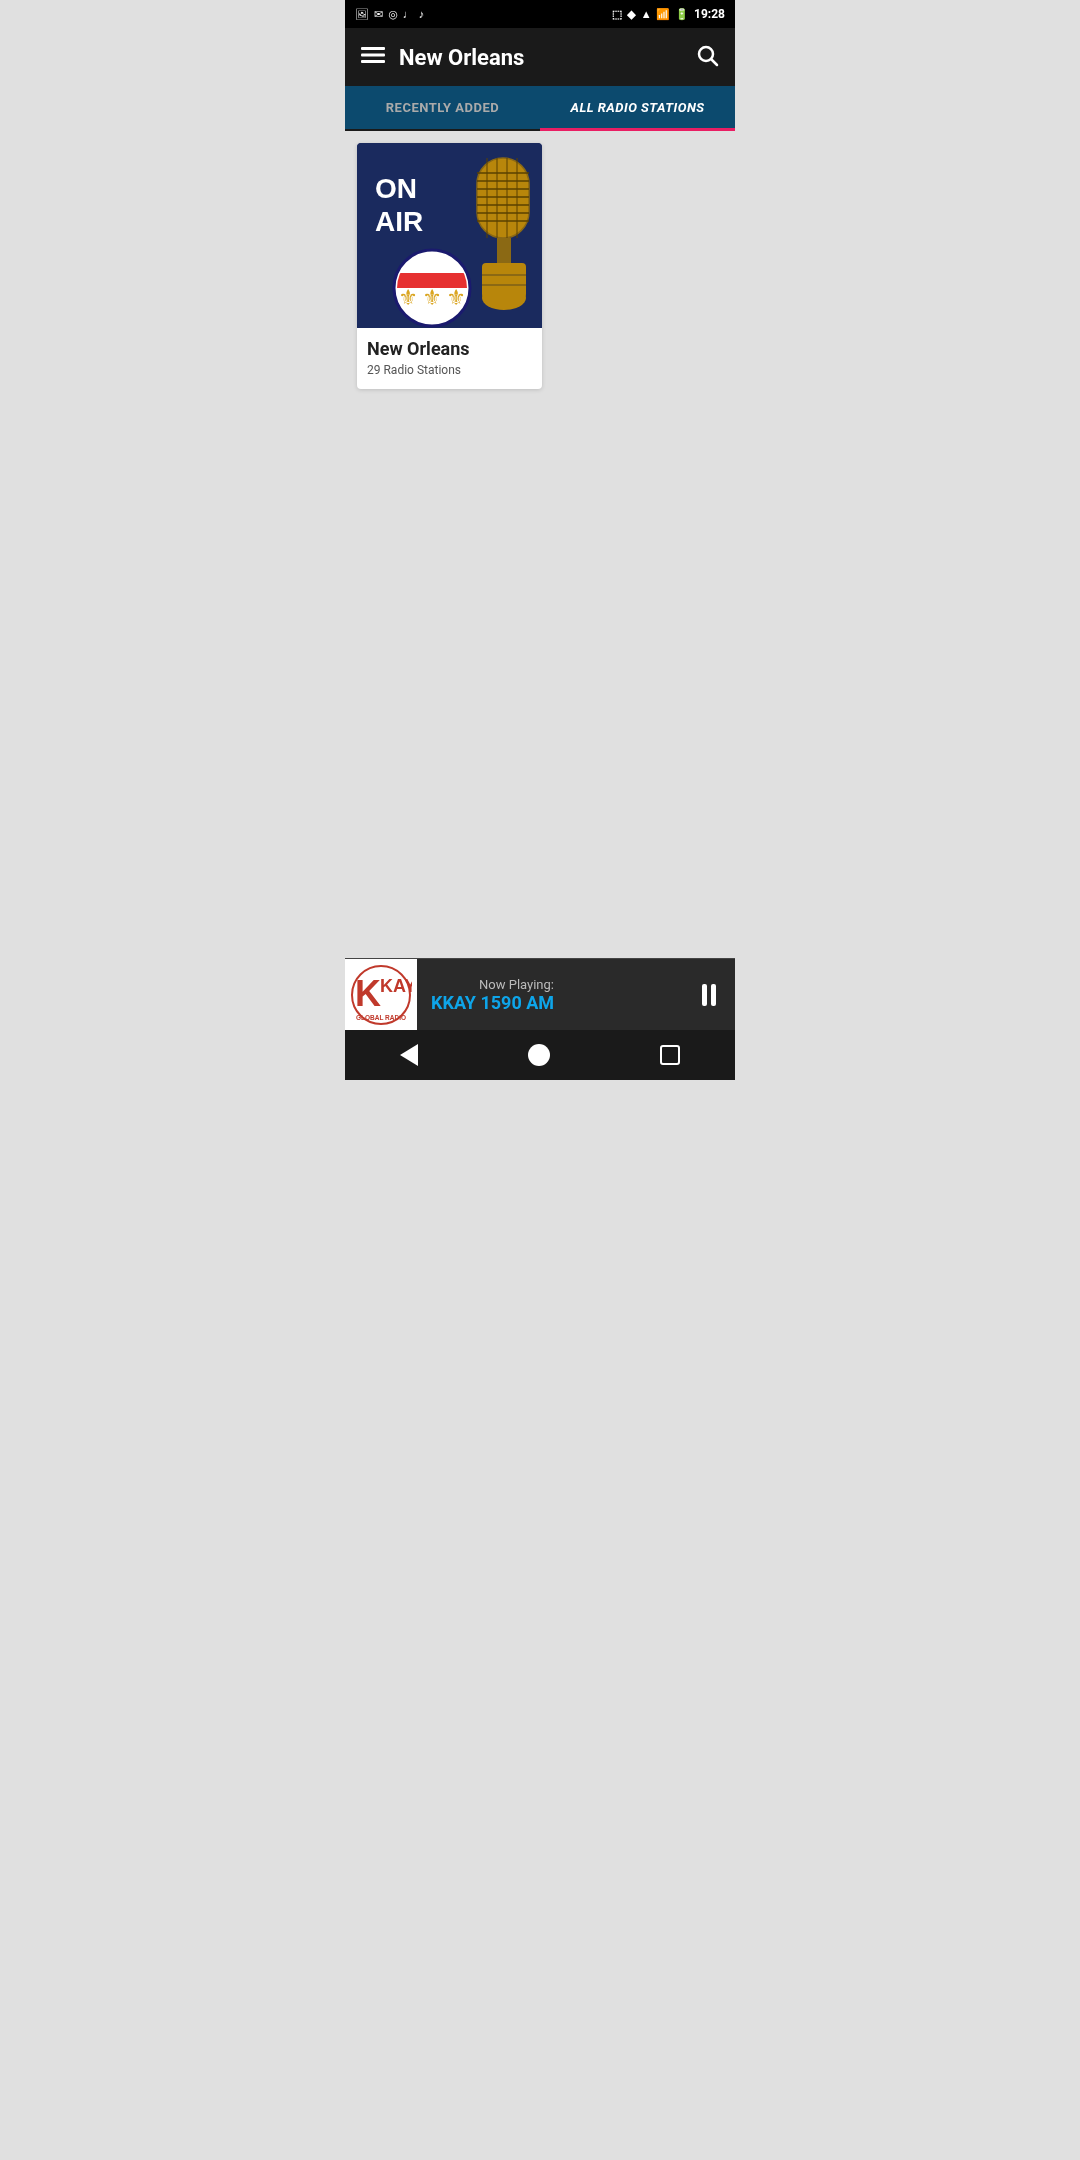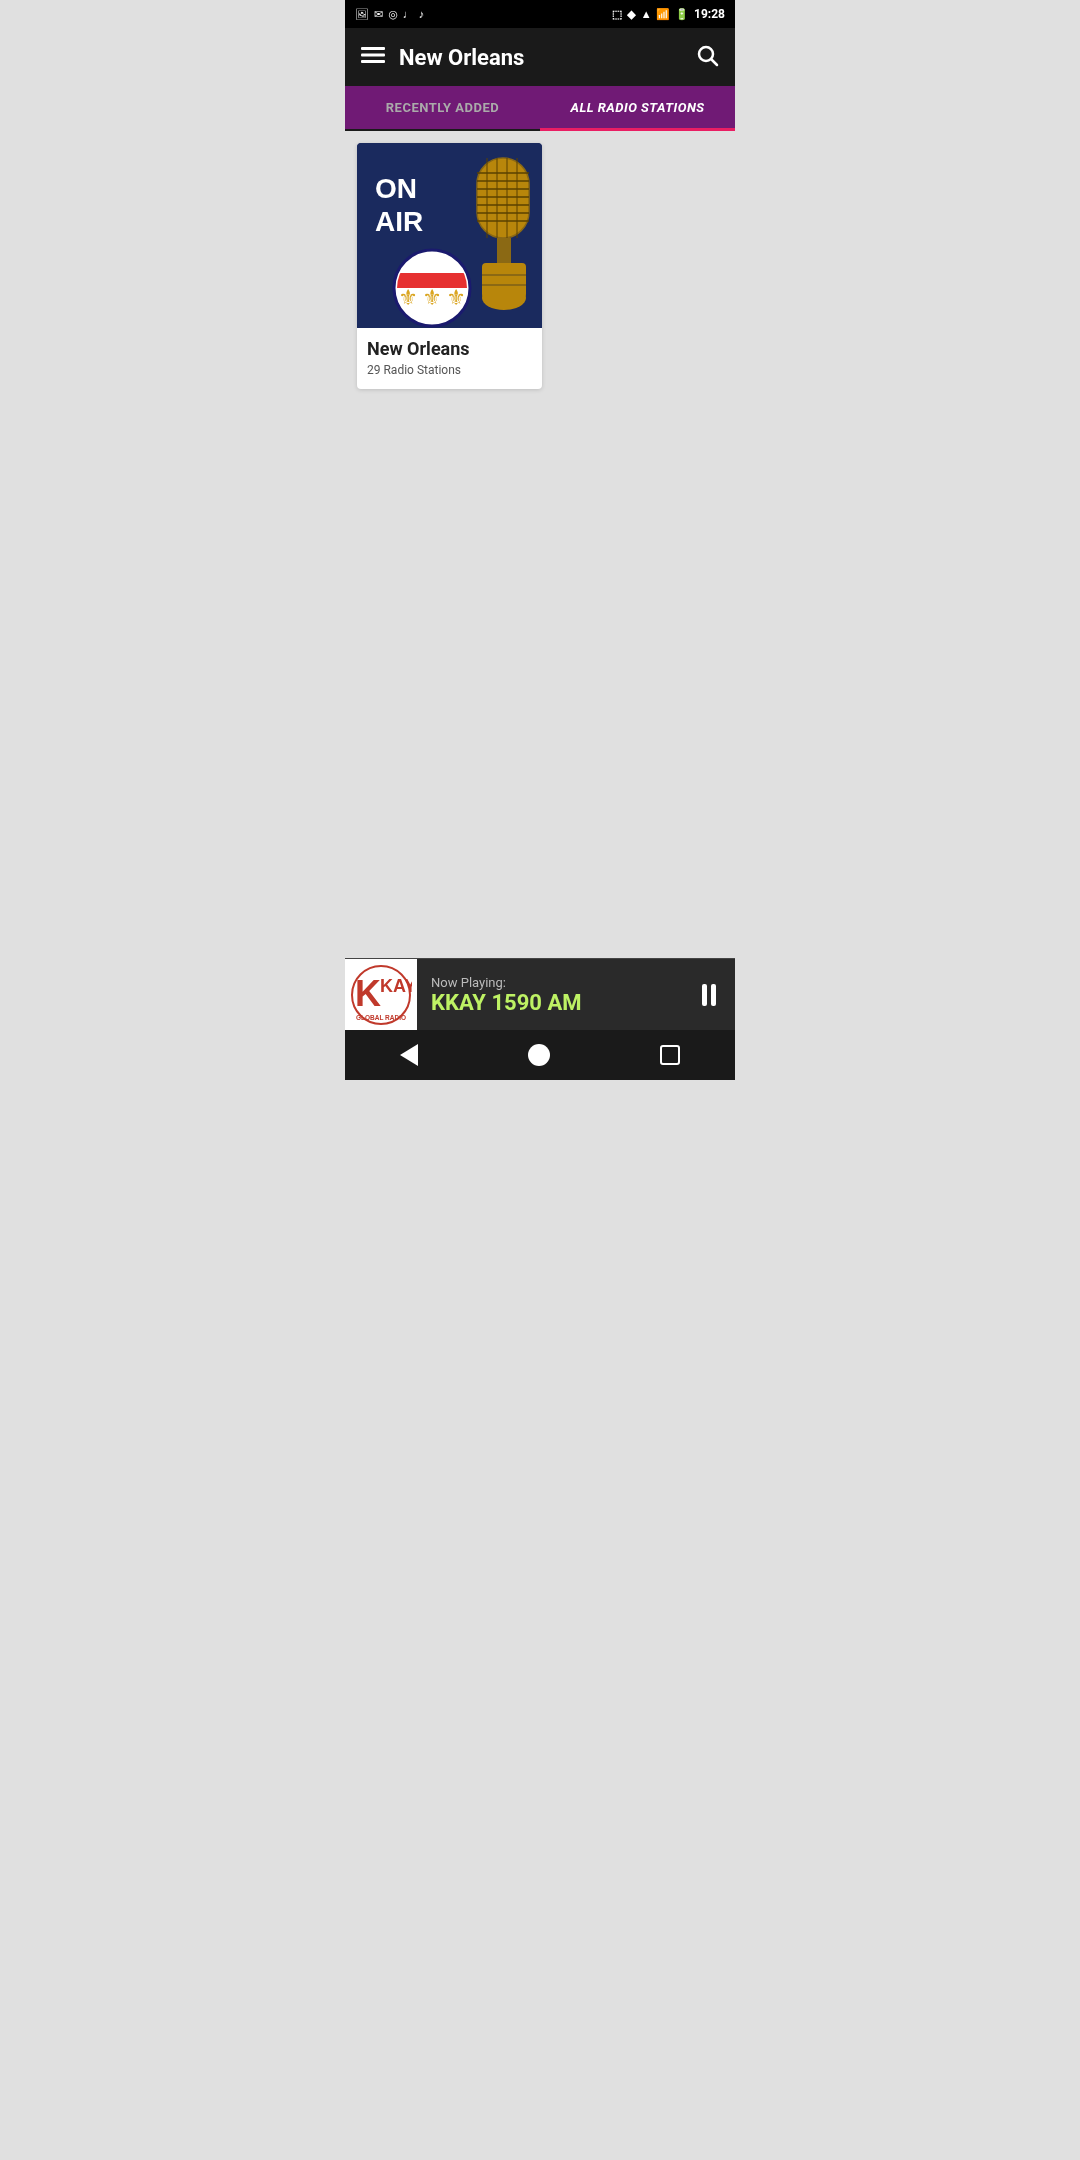--- a/index.html
+++ b/index.html
@@ -66,21 +66,21 @@
       color: #fff;
     }
     .app-bar-search {
       font-size: 22px;
       cursor: pointer;
       color: #fff;
     }
 
     
     .tabs {
-      background: #701a75;
+      background: #0c4a6e;
       display: flex;
       border-bottom: 2px solid #1a1a1a;
     }
     .tab {
       flex: 1;
       text-align: center;
       padding: 14px 8px;
       font-size: 13px;
       font-weight: bold;
       color: #aaa;
@@ -171,25 +171,26 @@
       align-items: center;
       justify-content: center;
     }
     .now-playing-info {
       flex: 1;
       padding: 0 14px;
     }
     .now-playing-label {
       font-size: 13px;
       color: #bbb;
+      margin-left: 48px;
     }
     .now-playing-station {
-      font-size: 22px;
-      font-weight: bold;
-      color: #bef264;
+      font-size: 18px;
+      font-weight: bold;
+      color: #0ea5e9;
     }
     .now-playing-pause {
       width: 52px;
       height: 72px;
       display: flex;
       align-items: center;
       justify-content: center;
       cursor: pointer;
     }
     .pause-icon {

